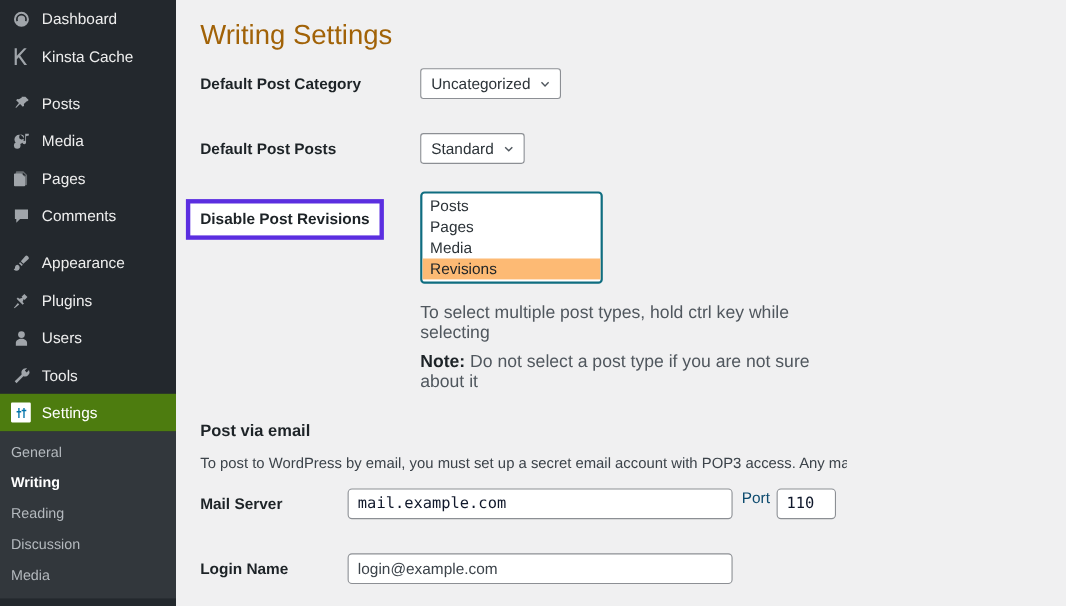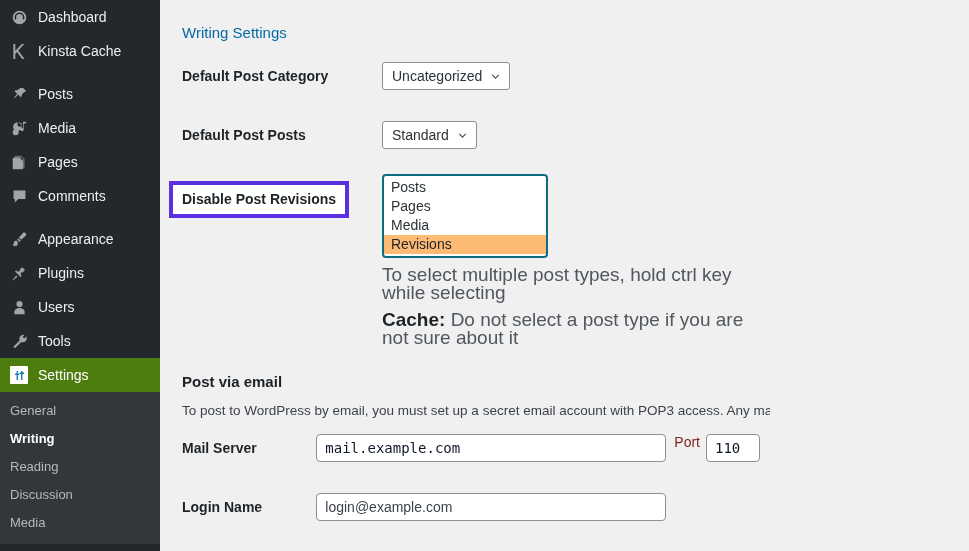--- a/index.html
+++ b/index.html
@@ -65,23 +65,23 @@
 
   
   .main {
     flex: 1; height: 551px;
     background: #f0f0f1;
     padding: 0 0 0 22px;
     overflow: hidden;
     position: relative;
   }
   h1.page-title {
-    font-size: 15px;
+    font-size: 25px;
     font-weight: 400;
-    color: #0369a1;
+    color: #a16207;
     margin: 18px 0 0 0;
     padding: 0;
     line-height: 29px;
   }
   h2.section-title {
     font-size: 15px;
     font-weight: bold;
     color: #1d2327;
     margin: 0; padding: 0;
     line-height: 20px;
@@ -148,23 +148,23 @@
     padding: 1px 4px 1px 7px;
     line-height: 17px;
     color: #2c3338;
     cursor: pointer;
   }
   .listbox .opt.selected {
     background: #fdba74;
     color: #1d2327;
   }
   .hint {
-    font-size: 19px;
+    font-size: 16px;
     color: #50575e;
-    margin: 8px 0 0 0;
+    margin: 18px 0 0 0;
     line-height: 18px;
   }
   .hint.second { margin-top: 9px; }
   .hint b { color: #1d2327; }
 
   .para {
     font-size: 13.5px;
     color: #3c434a;
     line-height: 20px;
     margin: 9px 0 0 0;
@@ -182,21 +182,21 @@
     font-family: "DejaVu Sans Mono", monospace;
     outline: none;
   }
   input.txt.regular { width: 350px; }
   input.txt.small { width: 54px; }
   input.txt.sans {
     font-family: "Liberation Sans", sans-serif;
     color: #3c434a;
   }
   .port-label {
-    font-size: 14px; color: #7f1d1d;
+    font-size: 14px; color: #0c4a6e;
     margin: 0 6px 12px 8px;
   }
   .row-inline { display: flex; align-items: center; }
 </style>
 </head>
 <body>
 
 <div id="app">
 
   <div class="sidebar">
@@ -361,21 +361,21 @@
           </span>
         </th>
         <td style="padding-top:9px;">
           <div class="listbox">
             <div class="opt">Posts</div>
             <div class="opt">Pages</div>
             <div class="opt">Media</div>
             <div class="opt selected">Revisions</div>
           </div>
           <p class="hint">To select multiple post types, hold ctrl key while selecting</p>
-          <p class="hint second"><b>Cache:</b> <span>Do not select a post type if you are not sure about it</span></p>
+          <p class="hint second"><b>Note:</b> <span>Do not select a post type if you are not sure about it</span></p>
         </td>
       </tr>
     </tbody>
       </table>
 
     <h2 class="section-title" style="margin-top:10px;">Post via email</h2>
 
     <p class="para">
       <span>To post to WordPress by email, you must set up a secret email account with POP3 access. Any mail received at this address will be posted,</span>
       

